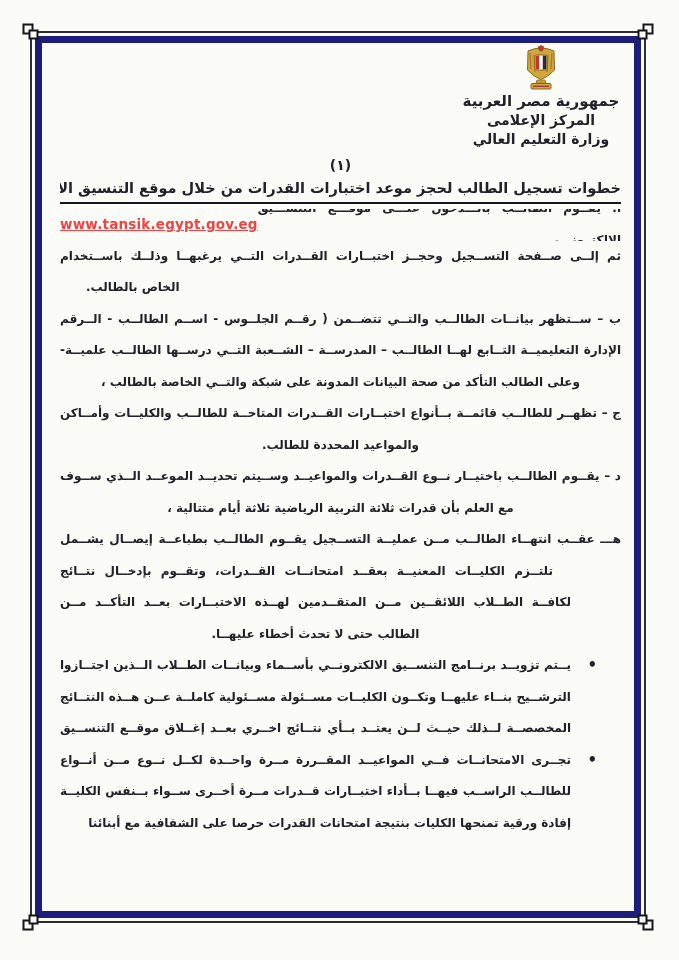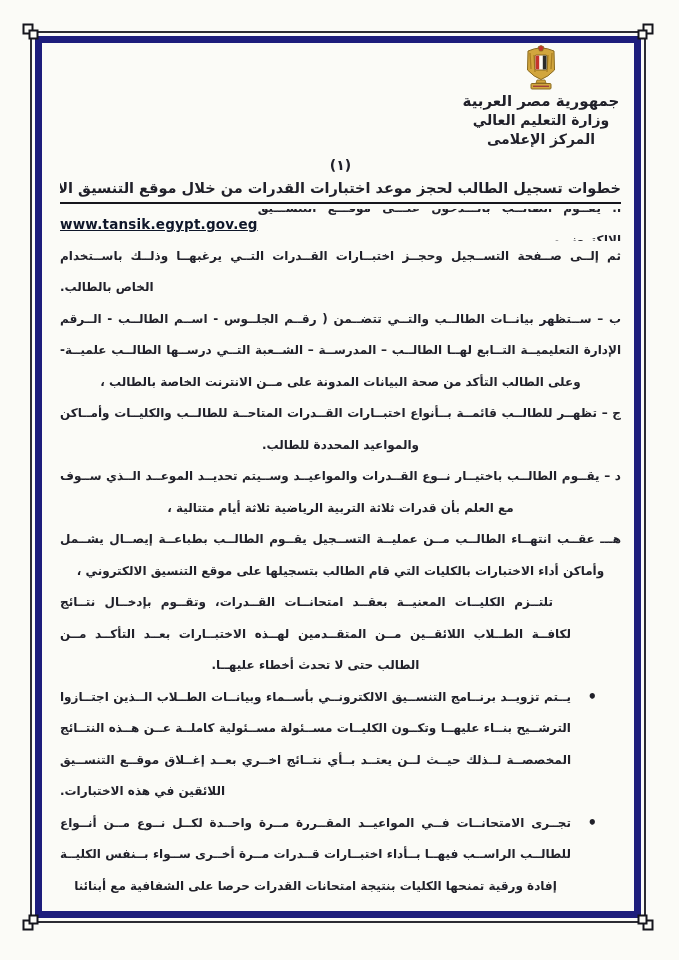--- a/index.html
+++ b/index.html
@@ -49,26 +49,26 @@
     white-space:nowrap;overflow:hidden;
   }
 
   .bodytext{margin-top:5px;font-size:12px;font-weight:bold;}
   .line{
     height:31.5px;line-height:31.5px;
     text-align:justify;text-align-last:justify;
     overflow:hidden;
   }
   .al-center{text-align:center;text-align-last:center;}
-  .al-left{text-align:center;text-align-last:left;}
+  .al-left{text-align:right;text-align-last:left;margin-left:26px;}
   .line-flex{display:flex;justify-content:space-between;align-items:center;}
   .url{
     direction:ltr;unicode-bidi:embed;
     font-weight:bold;font-size:13.5px;
-    text-decoration:underline;color:#0f172a;
+    text-decoration:underline;color:#ef4444;
     letter-spacing:.2px;
   }
   .para{margin:0;}
   .para-indent{margin-right:50px;}
   .para-indent .line:first-child{padding-right:18px;}
   .para-bullet{margin-right:50px;position:relative;}
   .bullet-dot{
     position:absolute;right:-26px;top:0;
     height:31.5px;line-height:31.5px;font-size:15px;
   }
@@ -106,66 +106,64 @@
         <path d="M10 9 L11 25 M14 11 L15 28 M28 11 L27 28 M32 9 L31 25" stroke="#a97e23" stroke-width="1.3" fill="none"></path>
         <path d="M18 3 Q21 0 24 3 L22.5 7 L19.5 7 Z" fill="#c5332c" stroke="#8a6a1f" stroke-width="0.8"></path>
         <rect x="15" y="11" width="12" height="15" rx="1.5" fill="#fdfcf7" stroke="#8a6a1f" stroke-width="1"></rect>
         <rect x="15.6" y="11.6" width="3.6" height="13.8" fill="#c5332c"></rect>
         <rect x="22.8" y="11.6" width="3.6" height="13.8" fill="#2b2b2b"></rect>
         <path d="M17 36 L25 36 L26 39 L16 39 Z" fill="#d2a63e" stroke="#8a6a1f" stroke-width="0.8"></path>
         <rect x="11" y="39.5" width="20" height="5.5" rx="1" fill="#d2a63e" stroke="#8a6a1f" stroke-width="1"></rect>
         <path d="M13 42.3 H29" stroke="#a1403a" stroke-width="1.4"></path>
       </svg>
       <div class="org-line first">جمهورية مصر العربية</div>
+      <div class="org-line">المركز الإعلامى</div>
       <div class="org-line">وزارة التعليم العالي</div>
-      <div class="org-line">المركز الإعلامى</div>
     </div>
 
     <div class="pagenum">(١)</div>
 
     <div class="heading">خطوات تسجيل الطالب لحجز موعد اختبارات القدرات من خلال موقع التنسيق الالكترونى :</div>
 
     <div class="bodytext">
       <div class="para">
         <div class="line line-flex">
           <span>ا. يقــوم الطالــب بالـــدخول علـــى موقـــع التنســـيق الإلكترونـــي</span>
           <span class="url">www.tansik.egypt.gov.eg</span>
         </div>
         <div class="line">ثم إلــى صــفحة التســجيل وحجــز اختبــارات القــدرات التــي يرغبهــا وذلــك باســتخدام الــرقم القــومى ورقــم الجلــوس</div>
         <div class="line al-left">الخاص بالطالب.</div>
       </div>
       <div>
           <div class="para para-plain">
             <div class="line">ب – ســتظهر بيانــات الطالــب والتــي تتضــمن ( رقــم الجلــوس - اســم الطالــب - الــرقم القــومي – المحافظــة –</div>
             <div class="line">الإدارة التعليميــة التــابع لهــا الطالــب – المدرســة – الشــعبة التــي درســها الطالــب علميــة- هندســية- أدبيــة)</div>
-            <div class="line al-center">وعلى الطالب التأكد من صحة البيانات المدونة على مــن الانترنت الخاصة بالطالب ،</div>
+            <div class="line al-center">وعلى الطالب التأكد من صحة البيانات المدونة على شبكة والتــي الخاصة بالطالب ،</div>
           </div>
           <div class="para para-plain">
             <div class="line">ج – تظهــر للطالــب قائمــة بــأنواع اختبــارات القــدرات المتاحــة للطالــب والكليــات وأمــاكن أداء هــذه الاختبــارات</div>
             <div class="line al-center">والمواعيد المحددة للطالب.</div>
           </div>
           <div class="para para-plain">
             <div class="line">د – يقــوم الطالــب باختيــار نــوع القــدرات والمواعيــد وســيتم تحديــد الموعــد الــذي ســوف يتوجــه فيــه إلــي الكليــة</div>
             <div class="line al-center">مع العلم بأن قدرات ثلاثة التربية الرياضية ثلاثة أيام متتالية ،</div>
           </div>
           <div class="para para-plain">
             <div class="line">هـــ عقــب انتهــاء الطالــب مــن عمليــة التســجيل يقــوم الطالــب بطباعــة إيصــال يشــمل أنــواع القــدرات والمواعيــد</div>
-            <div class="line al-center">وأماكن أداء الاختبارات بالكليات التي قام الطالب بتسجيلها على موقع التنسيق الالكتروني ،</div>
           </div>
           <div class="para para-indent">
             <div class="line">تلتــزم الكليــات المعنيــة بعقــد امتحانــات القــدرات، وتقــوم بإدخــال نتــائج الامتحانــات مباشــرة</div>
             <div class="line">لكافــة الطــلاب اللائقــين مــن المتقــدمين لهــذه الاختبــارات بعــد التأكــد مــن صــحة رقــم الجلــوس واســم</div>
             <div class="line al-center">الطالب حتى لا تحدث أخطاء عليهــا.</div>
           </div>
           <div class="para para-bullet">
             <span class="bullet-dot">•</span>
             <div class="line">يــتم تزويــد برنــامج التنســيق الالكترونــي بأســماء وبيانــات الطــلاب الــذين اجتــازوا هــذه الاختبــارات ليــتم</div>
             <div class="line">الترشــيح بنــاء عليهــا وتكــون الكليــات مســئولة مســئولية كاملــة عــن هــذه النتــائج فــي خــلال الفتــرة الزمنيــة</div>
             <div class="line">المخصصــة لــذلك حيــث لــن يعتــد بــأي نتــائج اخــري بعــد إغــلاق موقــع التنســيق الالكترونــي لتســجيل الطــلاب</div>
-            <div class="line al-left">اللائقين في هذه الاختبارات.</div>
           </div>
           <div class="para para-bullet">
             <span class="bullet-dot">•</span>
             <div class="line">تجــرى الامتحانــات فــي المواعيــد المقــررة مــرة واحــدة لكــل نــوع مــن أنــواع تلــك القــدرات ولا يســمح</div>
             <div class="line">للطالــب الراســب فيهــا بــأداء اختبــارات قــدرات مــرة أخــرى ســواء بــنفس الكليــة أو بكليــة أخــرى ولــن يعتــد بــأي</div>
             <div class="line al-left">إفادة ورقية تمنحها الكليات بنتيجة امتحانات القدرات حرصا على الشفافية مع أبنائنا الطلاب .</div>
           </div>
         </div>
     </div>
 

